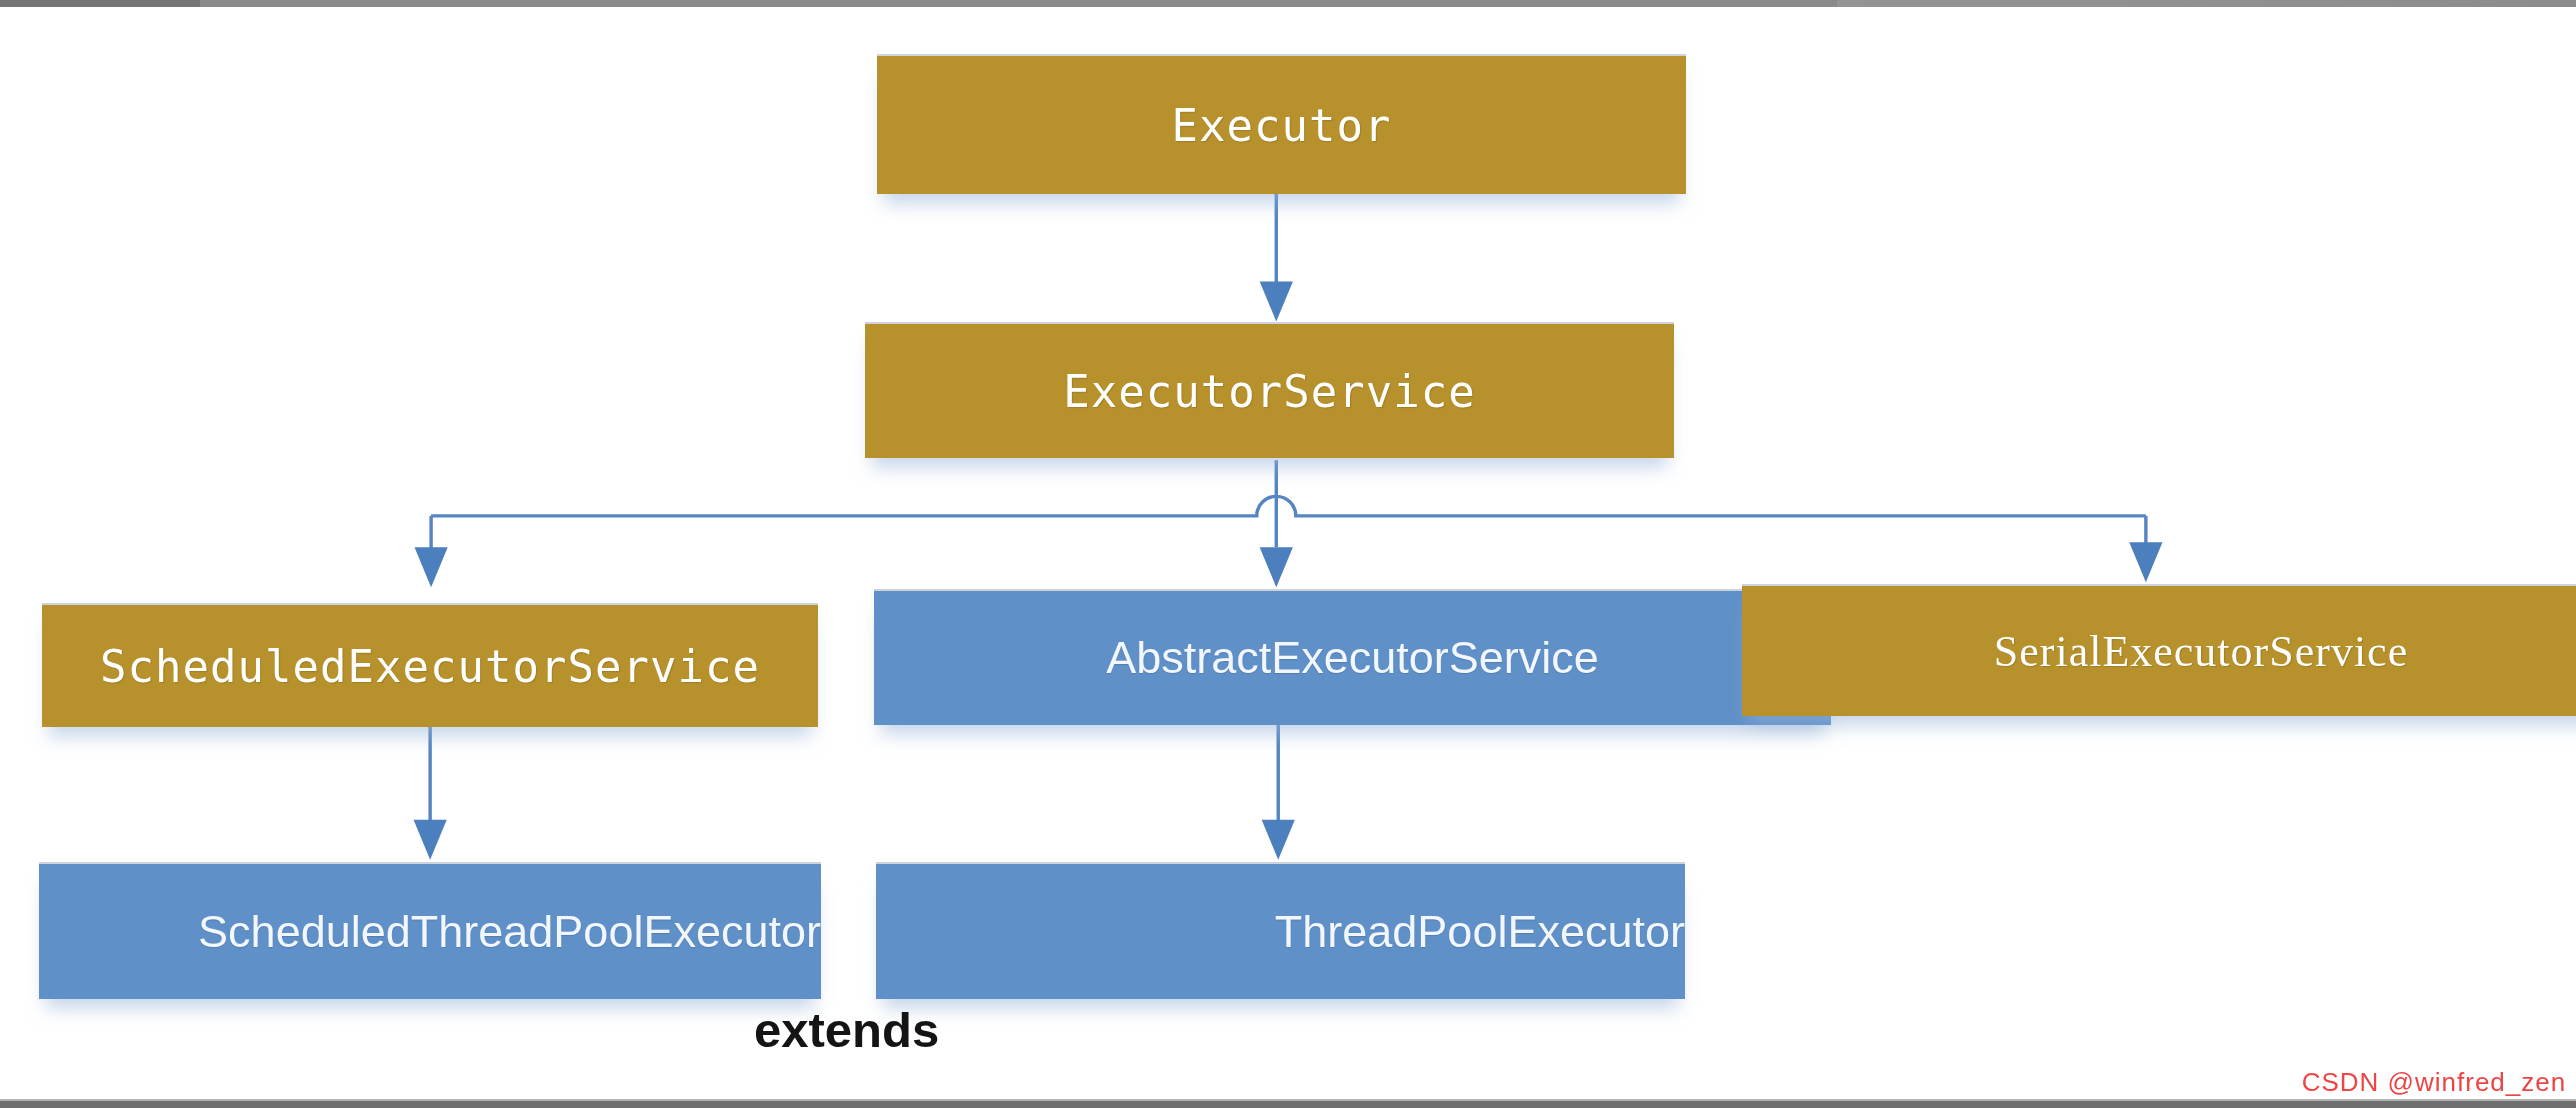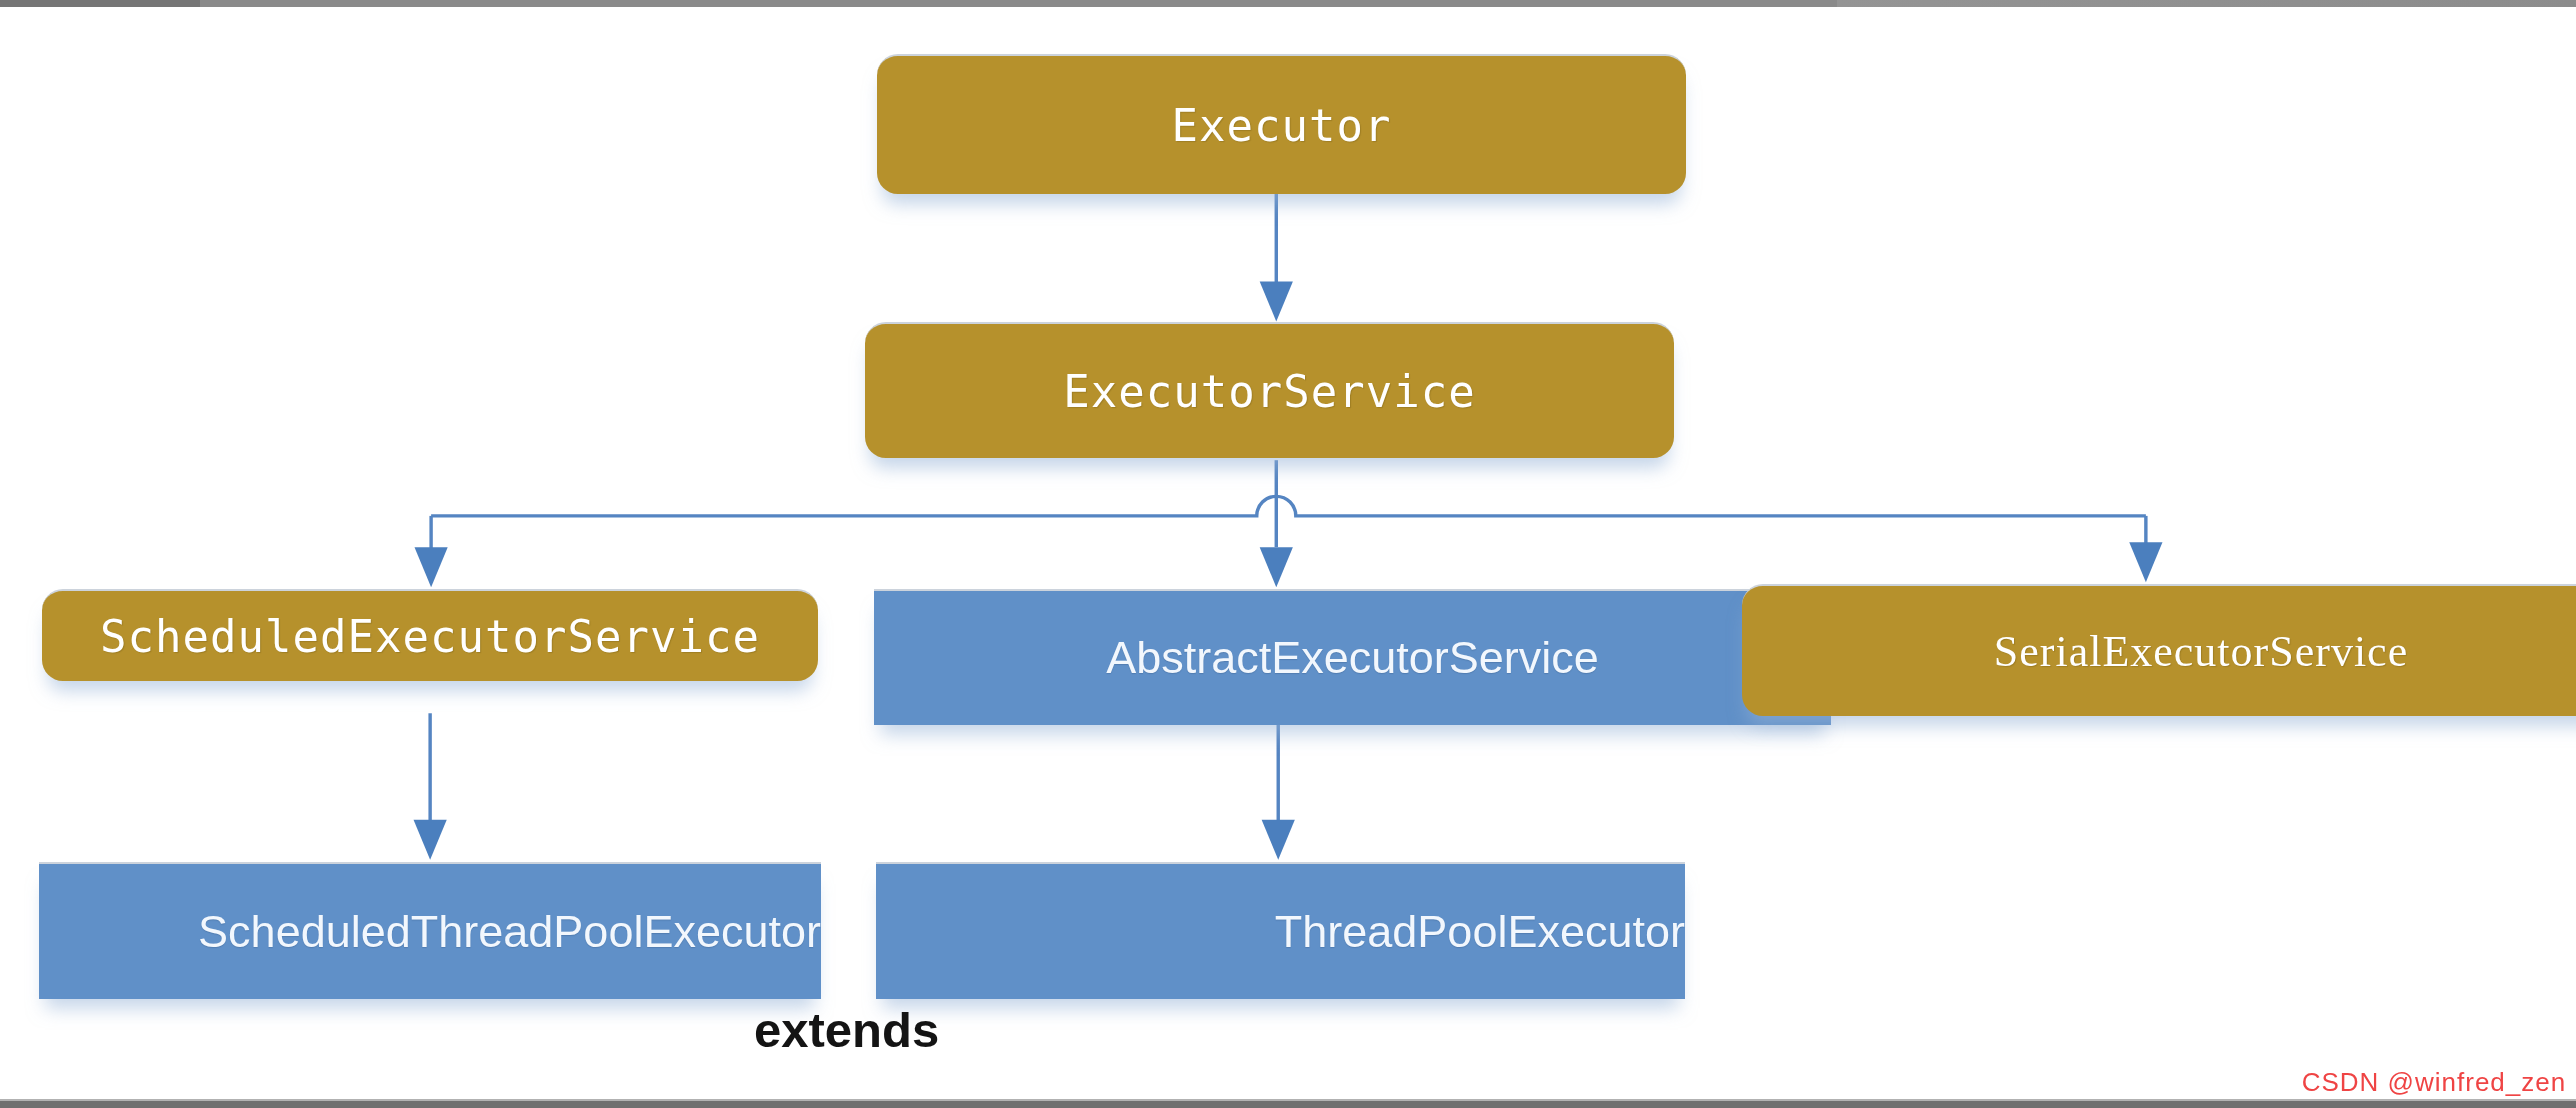--- a/index.html
+++ b/index.html
@@ -46,21 +46,20 @@
     box-sizing: border-box;
     box-shadow: 0 15.6px 17.6px -5.9px rgba(150, 178, 215, 0.55);
     white-space: nowrap;
   }
   .node.gold {
     background: #B6912C;
     font-family: "DejaVu Sans Mono", monospace;
     font-size: 44px;
     letter-spacing: 1px;
     text-shadow: 1px 1px 1px rgba(90, 70, 10, 0.25);
-    border-radius: 21px;
   }
   .node.blue {
     background: #6090C8;
     font-family: "Liberation Sans", sans-serif;
     font-size: 45px;
     color: #f2f7fd;
     text-shadow: 0 1px 1px rgba(40, 70, 110, 0.25);
   }
   .caption {
     position: absolute;
@@ -117,21 +116,21 @@
   </svg>
 
   <div class="node gold" style="left:877px; top:54px; width:809px; height:140px;">
     <span>Executor</span>
   </div>
 
   <div class="node gold" style="left:865px; top:322px; width:809px; height:136px;">
     <span>ExecutorService</span>
   </div>
 
-  <div class="node gold" style="left:42px; top:589px; width:776px; height:92px;">
+  <div class="node gold" style="left:42px; top:603px; width:776px; height:124px;">
     <span>ScheduledExecutorService</span>
   </div>
 
   <div class="node blue" style="left:874px; top:589px; width:957px; height:136px;">
     <span>AbstractExecutorService</span>
   </div>
 
   <div class="node gold" style="left:1742px; top:584px; width:918px; height:132px;font-family:Liberation Serif, serif;">
     <span>SerialExecutorService</span>
   </div>

